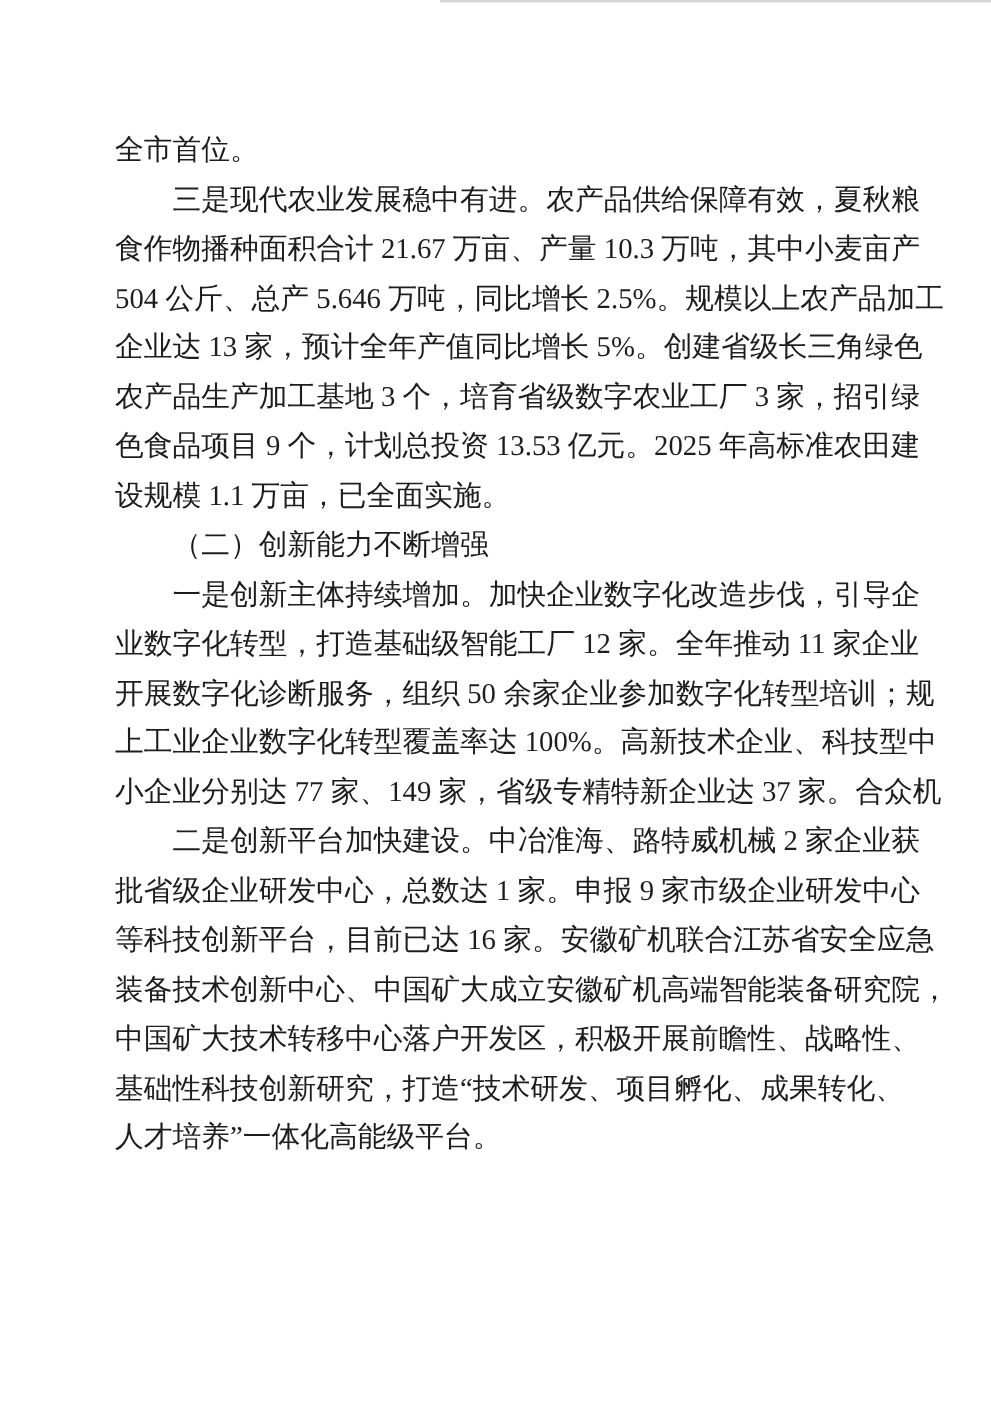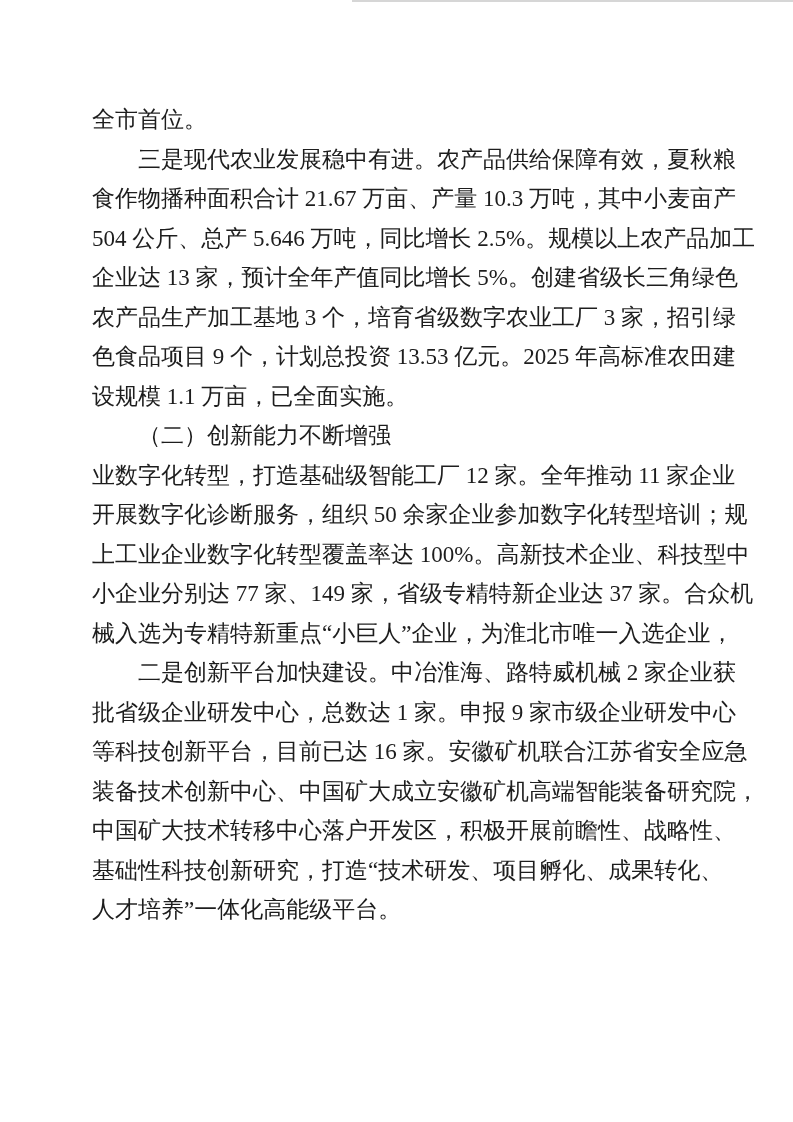--- a/index.html
+++ b/index.html
@@ -73,25 +73,25 @@
         <div class="line justify"><span class="seg">504 公斤、总产 5.646 万吨，同比增长 2.5%。规模以上农产品加工</span></div>
         <div class="line justify"><span class="seg">企业达 13 家，预计全年产值同比增长 5%。创建省级长三角绿色</span></div>
         <div class="line justify"><span class="seg">农产品生产加工基地 3 个，培育省级数字农业工厂 3 家，招引绿</span></div>
         <div class="line justify"><span class="seg">色食品项目 9 个，计划总投资 13.53 亿元。2025 年高标准农田建</span></div>
         <div class="line"><span class="seg">设规模 1.1 万亩，已全面实施。</span></div>
       </div>
       <div class="paragraph">
         <div class="line"><span class="indent"></span><span class="seg bold">（二）创新能力不断增强</span></div>
       </div>
       <div class="paragraph">
+        <div class="line justify"><span class="indent"></span><span class="seg bold">一是创新主体持续增加。</span><span class="seg">加快企业数字化改造步伐，引导企</span></div>
         <div class="line justify"><span class="seg">业数字化转型，打造基础级智能工厂 12 家。全年推动 11 家企业</span></div>
         <div class="line justify"><span class="seg">开展数字化诊断服务，组织 50 余家企业参加数字化转型培训；规</span></div>
         <div class="line justify"><span class="seg">上工业企业数字化转型覆盖率达 100%。高新技术企业、科技型中</span></div>
         <div class="line justify"><span class="seg">小企业分别达 77 家、149 家，省级专精特新企业达 37 家。合众机</span></div>
-        <div class="line justify"><span class="seg">械入选为专精特新重点“小巨人”企业，为淮北市唯一入选企业，</span></div>
       </div>
       <div class="paragraph">
         <div class="line justify"><span class="indent"></span><span class="seg bold">二是创新平台加快建设。</span><span class="seg">中冶淮海、路特威机械 2 家企业获</span></div>
         <div class="line justify"><span class="seg">批省级企业研发中心，总数达 1 家。申报 9 家市级企业研发中心</span></div>
         <div class="line justify"><span class="seg">等科技创新平台，目前已达 16 家。安徽矿机联合江苏省安全应急</span></div>
         <div class="line justify"><span class="seg">装备技术创新中心、中国矿大成立安徽矿机高端智能装备研究院，</span></div>
         <div class="line justify"><span class="seg">中国矿大技术转移中心落户开发区，积极开展前瞻性、战略性、</span></div>
         <div class="line justify"><span class="seg">基础性科技创新研究，打造“技术研发、项目孵化、成果转化、</span></div>
         <div class="line"><span class="seg">人才培养”一体化高能级平台。</span></div>
       </div>

